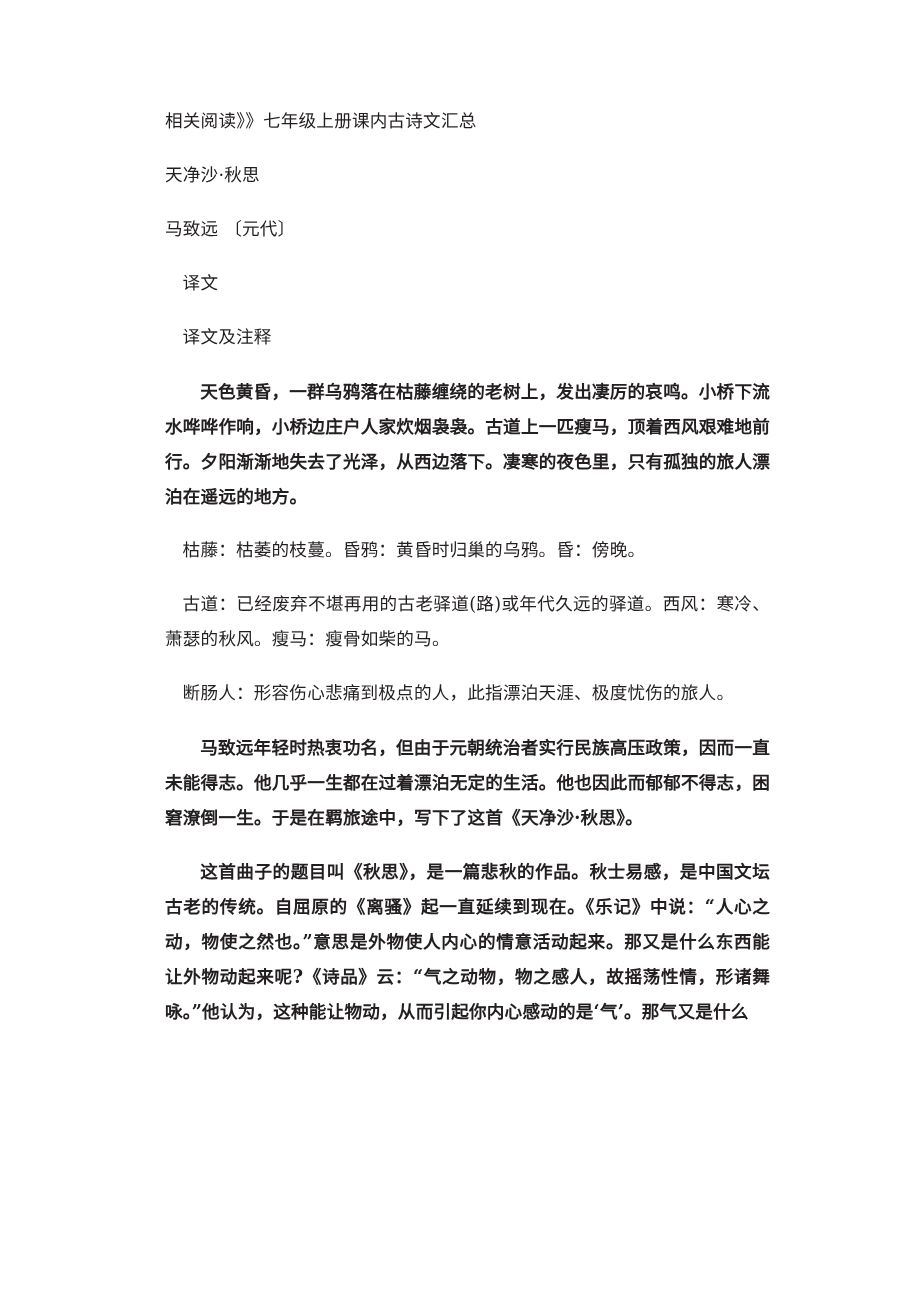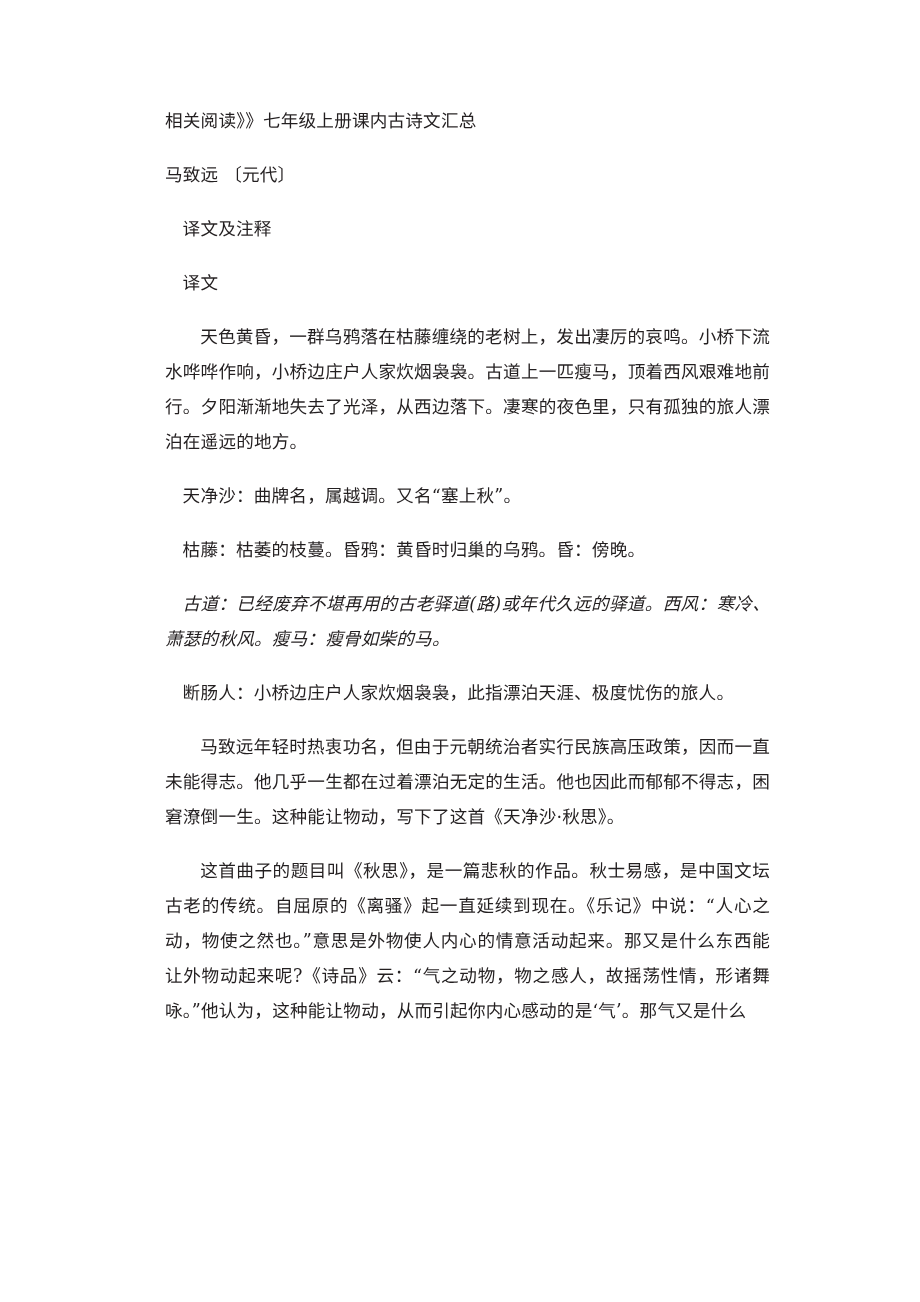--- a/index.html
+++ b/index.html
@@ -38,73 +38,73 @@
     text-align: justify;
     text-justify: inter-character;
     margin: 0 0 19px 0;
     word-break: break-all;
     color: #231f20;
   }
 
   
   .para.indent {
     text-indent: 2em;
+    font-weight: bold;
   }
 
   
   .para.sub {
     padding-left: 1em;
   }
 
   
   .para.note {
     padding-left: 1em;
     text-indent: 0;
   }
   .para.note.wrapped {
     padding-left: 0;
     text-indent: 1em;
-    font-style: italic;
   }
 
   
   .para.flush {
     text-indent: 0;
     padding-left: 0;
   }
 </style>
 </head>
 <body>
 
 <div class="page">
   <div class="doc-body">
 
     <p class="para flush">相关阅读》》七年级上册课内古诗文汇总</p>
 
+    <p class="para flush">天净沙·秋思</p>
 
     <p class="para flush">马致远 〔元代〕</p>
 
 
+    <p class="para sub">译文</p>
+
     <p class="para sub">译文及注释</p>
-
-    <p class="para sub">译文</p>
 
     <p class="para indent">天色黄昏，一群乌鸦落在枯藤缠绕的老树上，发出凄厉的哀鸣。小桥下流水哗哗作响，小桥边庄户人家炊烟袅袅。古道上一匹瘦马，顶着西风艰难地前行。夕阳渐渐地失去了光泽，从西边落下。凄寒的夜色里，只有孤独的旅人漂泊在遥远的地方。</p>
 
 
-    <p class="para note">天净沙：曲牌名，属越调。又名“塞上秋”。</p>
 
     <p class="para note">枯藤：枯萎的枝蔓。昏鸦：黄昏时归巢的乌鸦。昏：傍晚。</p>
 
 
     <p class="para note wrapped">古道：已经废弃不堪再用的古老驿道(路)或年代久远的驿道。西风：寒冷、萧瑟的秋风。瘦马：瘦骨如柴的马。</p>
 
-    <p class="para note">断肠人：小桥边庄户人家炊烟袅袅，此指漂泊天涯、极度忧伤的旅人。</p>
+    <p class="para note">断肠人：形容伤心悲痛到极点的人，此指漂泊天涯、极度忧伤的旅人。</p>
 
 
 
-    <p class="para indent">马致远年轻时热衷功名，但由于元朝统治者实行民族高压政策，因而一直未能得志。他几乎一生都在过着漂泊无定的生活。他也因此而郁郁不得志，困窘潦倒一生。这种能让物动，写下了这首《天净沙·秋思》。</p>
+    <p class="para indent">马致远年轻时热衷功名，但由于元朝统治者实行民族高压政策，因而一直未能得志。他几乎一生都在过着漂泊无定的生活。他也因此而郁郁不得志，困窘潦倒一生。于是在羁旅途中，写下了这首《天净沙·秋思》。</p>
 
 
     <p class="para indent">这首曲子的题目叫《秋思》，是一篇悲秋的作品。秋士易感，是中国文坛古老的传统。自屈原的《离骚》起一直延续到现在。《乐记》中说：“人心之动，物使之然也。”意思是外物使人内心的情意活动起来。那又是什么东西能让外物动起来呢?《诗品》云：“气之动物，物之感人，故摇荡性情，形诸舞咏。”他认为，这种能让物动，从而引起你内心感动的是‘气’。那气又是什么</p>
 
   </div>
 </div>
 
 </body></html>

